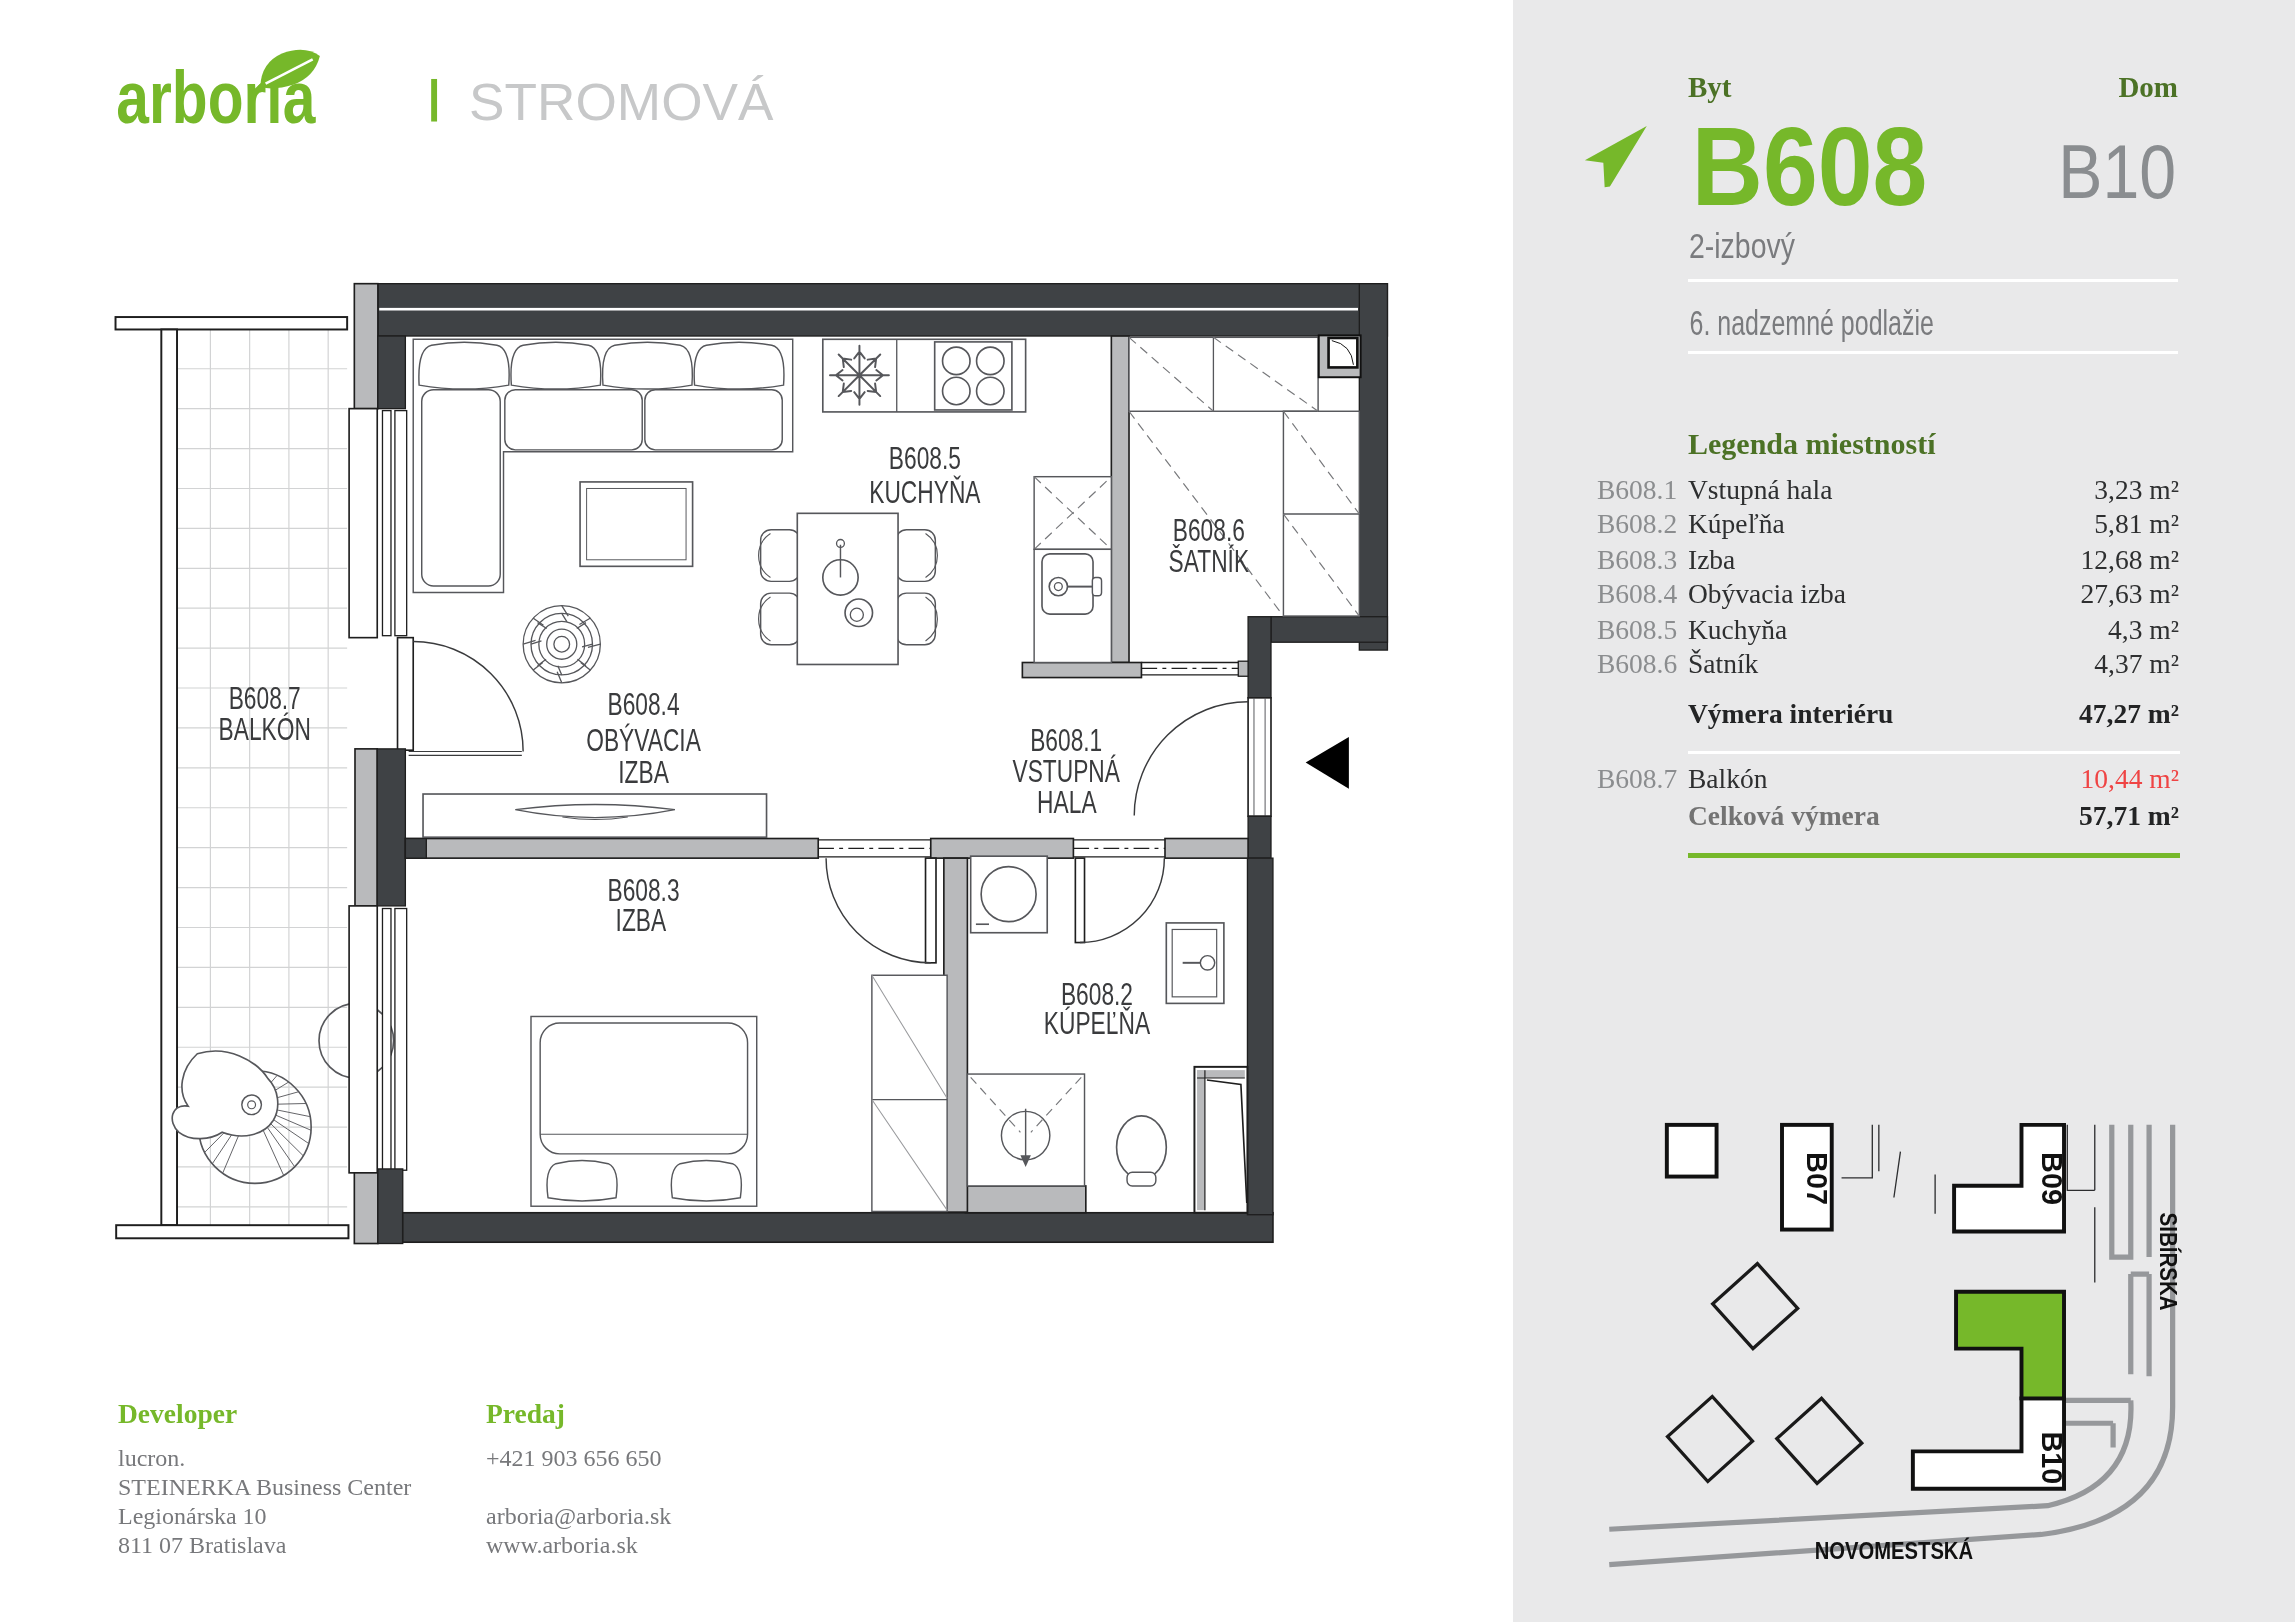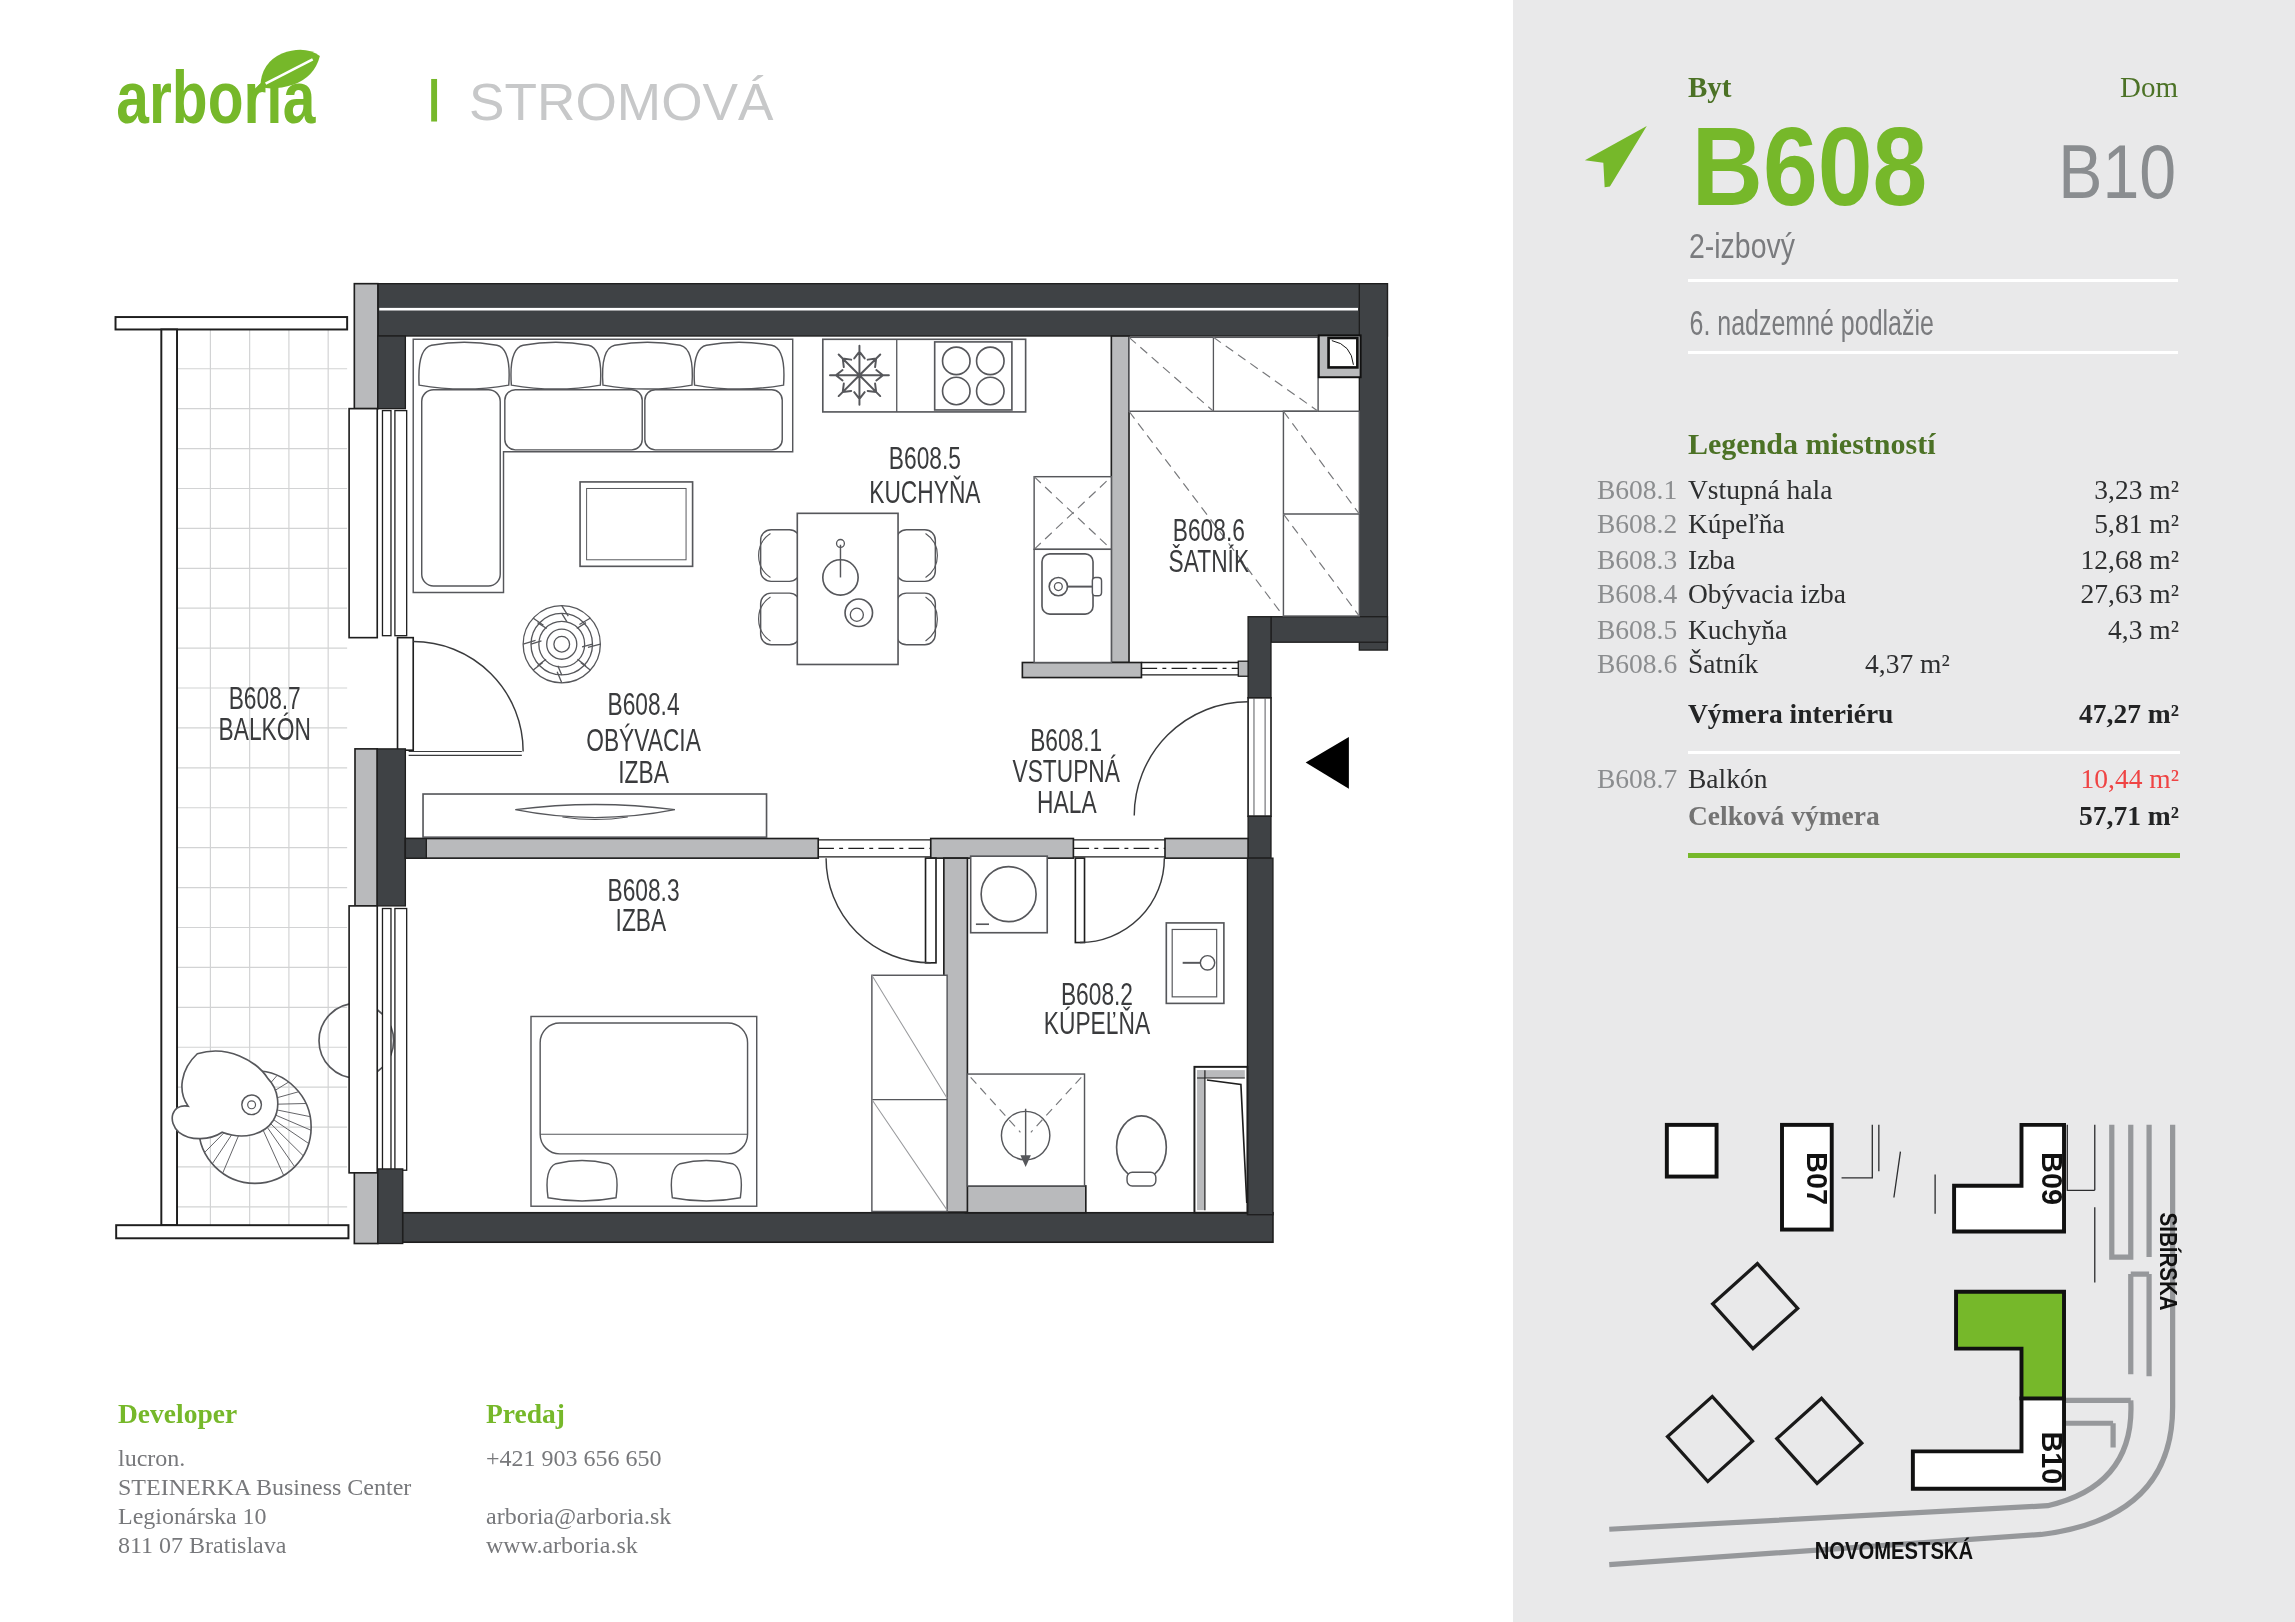--- a/index.html
+++ b/index.html
@@ -7,21 +7,21 @@
        font-family:"Liberation Sans", sans-serif;}
   .abs{position:absolute;}
   .serif{font-family:"Liberation Serif", serif;}
 </style>
 </head>
 <body>
 
 <div class="abs" style="left:1513px;top:0;width:783px;height:1623px;background:#e9e9ea;"></div>
 
 <div class="abs serif" style="left:1688px;top:71px;font-size:29px;font-weight:bold;color:#4c7226;">Byt</div>
-<div class="abs serif" style="left:2047px;top:71px;width:131px;text-align:right;font-size:29px;font-weight:normal;color:#4c7226;">Dom</div>
+<div class="abs serif" style="left:2047px;top:71px;width:131px;text-align:right;font-size:29px;font-weight:bold;color:#4c7226;">Dom</div>
 
 <svg class="abs" style="left:1577px;top:118px;" width="79" height="79" viewBox="2410 180 120 120">
   <polygon points="2516,192 2422,244 2450,248 2452,285 2460,284" fill="#76b82a"></polygon>
 </svg>
 
 <svg class="abs" style="left:1682px;top:105px;" width="523" height="118" viewBox="0 0 800 180">
   <text x="15" y="153" font-size="170" font-weight="bold" fill="#76b82a" textLength="360" lengthAdjust="spacingAndGlyphs">B608</text>
 </svg>
 <svg class="abs" style="left:2055px;top:105px;" width="144" height="118" viewBox="0 0 220 180">
   <text x="5" y="142" font-size="115" fill="#8a8d90" textLength="180" lengthAdjust="spacingAndGlyphs">B10</text>
@@ -53,21 +53,21 @@
 <div class="abs serif" style="left:1597px;top:578px;font-size:27.5px;color:#8b8d8f;">B608.4</div>
 <div class="abs serif" style="left:1688px;top:578px;font-size:27.5px;color:#2e2f30;">Obývacia izba</div>
 <div class="abs serif" style="left:1983px;top:578px;width:196px;text-align:right;font-size:27.5px;color:#2e2f30;">27,63 m²</div>
 
 <div class="abs serif" style="left:1597px;top:614px;font-size:27.5px;color:#8b8d8f;">B608.5</div>
 <div class="abs serif" style="left:1688px;top:614px;font-size:27.5px;color:#2e2f30;">Kuchyňa</div>
 <div class="abs serif" style="left:1983px;top:614px;width:196px;text-align:right;font-size:27.5px;color:#2e2f30;">4,3 m²</div>
 
 <div class="abs serif" style="left:1597px;top:648px;font-size:27.5px;color:#8b8d8f;">B608.6</div>
 <div class="abs serif" style="left:1688px;top:648px;font-size:27.5px;color:#2e2f30;">Šatník</div>
-<div class="abs serif" style="left:1865px;top:648px;width:196px;font-size:27.5px;color:#2e2f30;">4,37 m²</div>
+<div class="abs serif" style="left:1983px;top:648px;width:196px;text-align:right;font-size:27.5px;color:#2e2f30;">4,37 m²</div>
 
 <div class="abs serif" style="left:1688px;top:698px;font-size:27.5px;font-weight:bold;color:#232425;">Výmera interiéru</div>
 <div class="abs serif" style="left:1983px;top:698px;width:196px;text-align:right;font-size:27.5px;font-weight:bold;color:#232425;">47,27 m²</div>
 
 <div class="abs" style="left:1688px;top:751px;width:492px;height:3.3px;background:#ffffff;"></div>
 
 <div class="abs serif" style="left:1597px;top:763px;font-size:27.5px;color:#8b8d8f;">B608.7</div>
 <div class="abs serif" style="left:1688px;top:763px;font-size:27.5px;color:#2e2f30;">Balkón</div>
 <div class="abs serif" style="left:1983px;top:763px;width:196px;text-align:right;font-size:27.5px;color:#ef4444;">10,44 m²</div>
 

